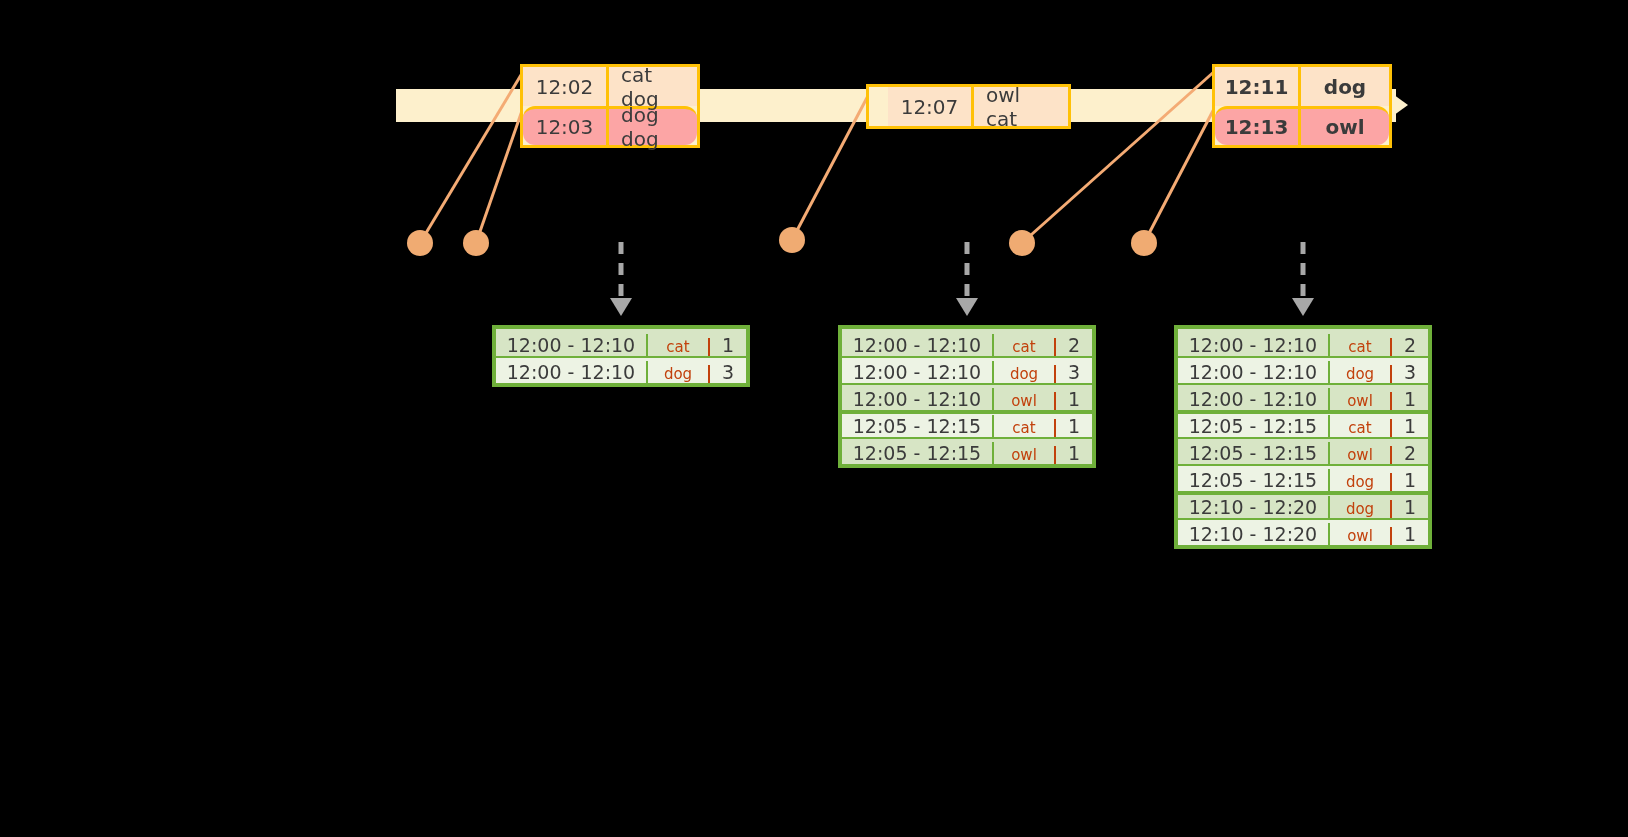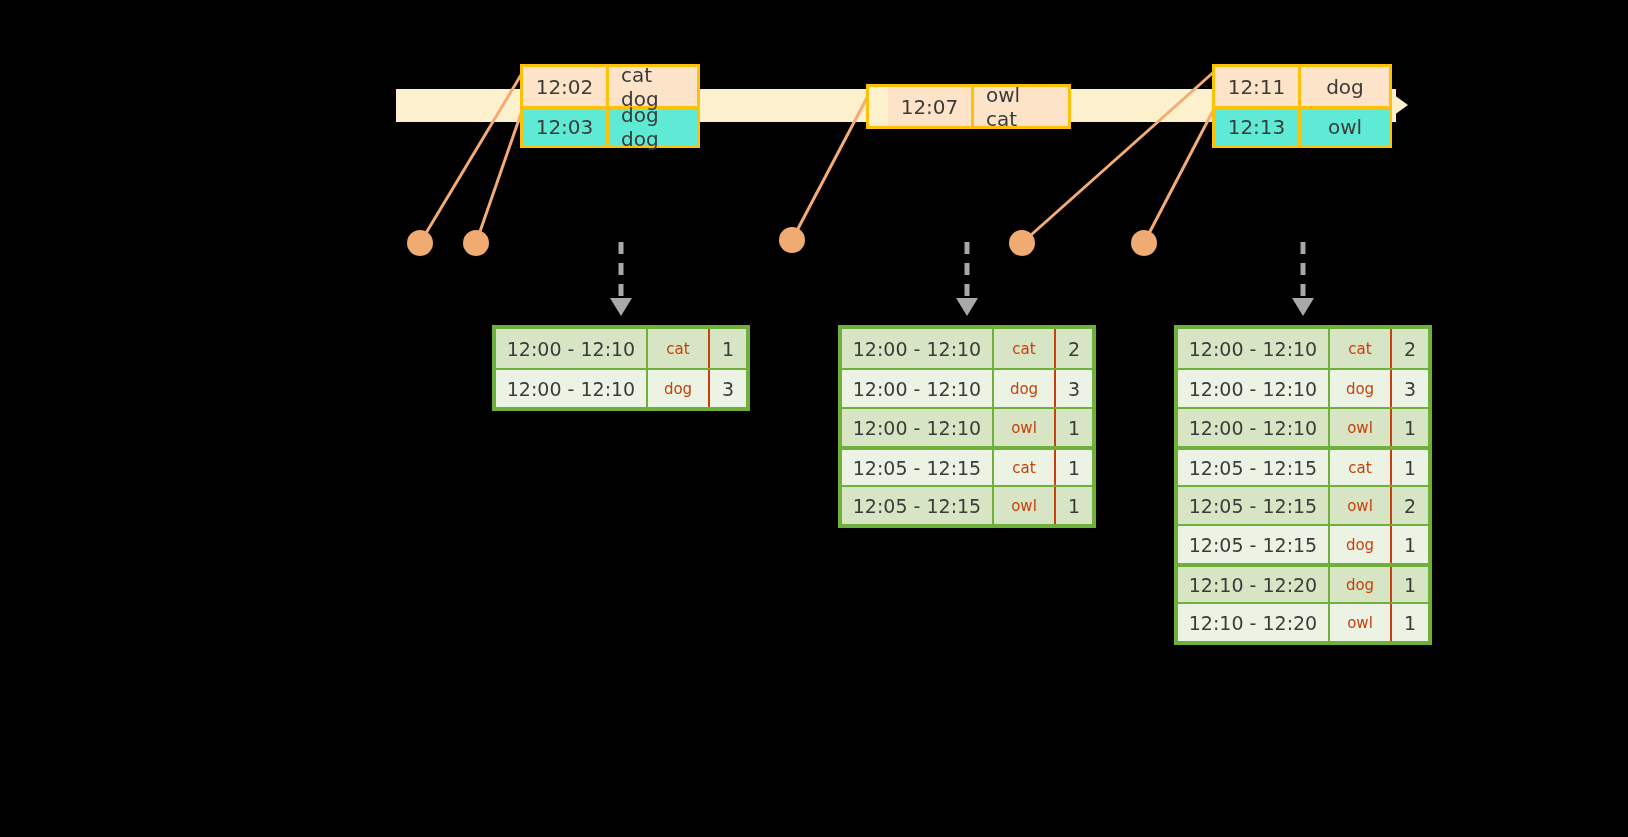--- a/index.html
+++ b/index.html
@@ -47,21 +47,21 @@
   }
   .event-row {
     display: flex;
     height: 39px;
     box-sizing: border-box;
   }
   .event-row + .event-row {
     border-top: 3px solid #ffc107;
   }
   .event-row.shade-dark { background: #fde3c8; }
-  .event-row.shade-light { background: #5eead4; }
+  .event-row.shade-light { background: #fca5a5; border-radius: 12px; }
   .ev-time {
     width: 86px;
     display: flex;
     align-items: center;
     justify-content: center;
     font-size: 20px;
     color: #3b3b3b;
     border-right: 3px solid #ffc107;
     box-sizing: border-box;
   }
@@ -71,43 +71,44 @@
     align-items: center;
     justify-content: center;
     font-size: 20px;
     color: #3b3b3b;
     box-sizing: border-box;
     padding: 0 12px;
   }
 
   #event-box-1 { left: 520px; top: 64px; width: 180px; }
   #event-box-2 { left: 866px; top: 84px; width: 205px; padding-left: 19px; }
-  #event-box-3 { left: 1212px; top: 64px; width: 180px; }
+  #event-box-3 { left: 1212px; top: 64px; width: 180px; font-weight: bold; }
 
   
   #connectors {
     position: absolute;
     left: 0;
     top: 0;
     width: 1628px;
     height: 837px;
     pointer-events: none;
   }
 
   
   .result-table {
     position: absolute;
     border: 4px solid #6fb03a;
     box-sizing: border-box;
     background: #edf3e4;
   }
   .res-row {
     display: flex;
-    height: 39px;
-    box-sizing: border-box;
+    height: 27px;
+    box-sizing: border-box;
+    align-items: flex-end;
   }
   .res-row.shade-dark  { background: #d7e5c5; }
   .res-row.shade-light { background: #edf3e4; }
   .res-row + .res-row { border-top: 2px solid #6fb03a; }
   .res-row.group-break { border-top: 4px solid #6fb03a; }
   .res-window {
     display: flex;
     align-items: center;
     justify-content: center;
     font-size: 19px;

